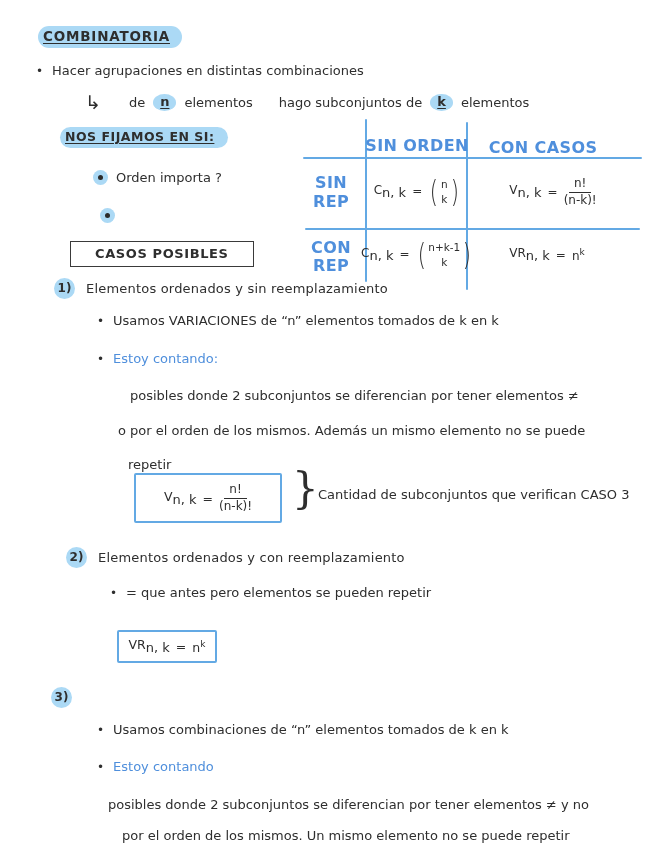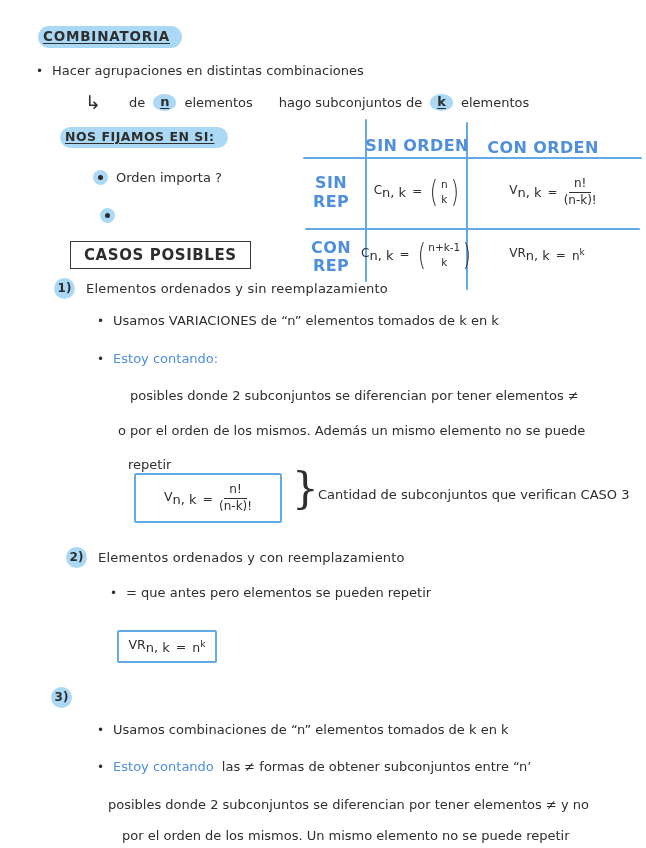--- a/index.html
+++ b/index.html
@@ -10,21 +10,21 @@
   .hl-pill{background:var(--hl,#abd9f5);border-radius:11px;padding:2px 12px 3px 5px}
   .title-text{font-weight:bold;letter-spacing:.8px;text-decoration:underline;text-underline-offset:2px;font-size:13.5px}
   .heading-text{font-weight:bold;letter-spacing:.5px;text-decoration:underline;text-underline-offset:2px;font-size:12.5px}
   .tok{background:var(--hl,#abd9f5);border-radius:50%;padding:0 7px 1px;text-decoration:underline;text-underline-offset:2px;font-weight:bold}
   .sp{margin-right:12px}
   .sp-s{margin-right:8px}
   .arrow-glyph{font-size:19px;margin-right:28px;line-height:1}
   .dot-halo{width:15px;height:15px;border-radius:50%;background:var(--hl,#abd9f5);display:inline-flex;align-items:center;justify-content:center;flex:none;margin-right:8px}
   .dot{width:5px;height:5px;border-radius:50%;background:#2b2b2b}
   .plain-bullet{margin-right:9px;font-size:12px}
-  .box{border:1.7px solid #3a3a3a;padding:4px 13px;font-weight:bold;letter-spacing:.6px;font-size:15px}
+  .box{border:1.7px solid #3a3a3a;padding:4px 24px;font-weight:bold;letter-spacing:.6px;font-size:13px}
   .tline{position:absolute;background:var(--tline,#63a9e4);border-radius:2px}
   .blue{color:var(--blue,#4f8fdc)}
   .blue-cap{color:var(--blue,#4f8fdc);font-weight:bold;letter-spacing:.4px;font-size:16px}
   .num-circle{width:21px;height:21px;border-radius:50%;background:var(--hl,#abd9f5);display:inline-flex;align-items:center;justify-content:center;font-weight:bold;font-size:12px;flex:none;margin-right:11px}
   .sec-title{font-weight:normal;font-size:13px;letter-spacing:.2px}
   sub{font-size:13px;vertical-align:-3px}
   sup{font-size:9px;vertical-align:5px}
   .feq{margin:0 6px}
   .frac{display:inline-flex;flex-direction:column;align-items:center;font-size:12px;line-height:1.3}
   .fnum{border-bottom:1.4px solid #2e2e2e;padding:0 5px}
@@ -78,21 +78,21 @@
   <div class="line" style="left:70px;top:241px">
     <span class="box">CASOS POSIBLES</span>
   </div>
 
   <div class="tline" style="left:365px;top:119px;width:2px;height:163px"></div>
   <div class="tline" style="left:466px;top:122px;width:2px;height:168px"></div>
   <div class="tline" style="left:303px;top:157px;width:339px;height:2px"></div>
   <div class="tline" style="left:305px;top:228px;width:335px;height:2px"></div>
 
   <div class="line cell blue-cap" style="left:370px;top:136px;width:94px">SIN ORDEN</div>
-  <div class="line cell blue-cap" style="left:478px;top:138px;width:130px">CON ORDEN</div>
+  <div class="line cell blue-cap" style="left:478px;top:138px;width:130px">CON CASOS</div>
 
   <div class="line cell blue-cap" style="left:303px;top:173px;width:56px">SIN</div>
   <div class="line cell blue-cap" style="left:303px;top:192px;width:56px">REP</div>
   <div class="line cell blue-cap" style="left:303px;top:238px;width:56px">CON</div>
   <div class="line cell blue-cap" style="left:303px;top:256px;width:56px">REP</div>
 
   <div class="line cell" style="left:370px;top:177px;width:94px;font-size:12px">
     <span><span>C</span><sub>n, k</sub></span>
     <span class="feq">=</span>
     <span class="binom">
@@ -181,18 +181,17 @@
   <div class="line" style="left:51px;top:687px">
     <span class="num-circle">3)</span>
   </div>
   <div class="line" style="left:97px;top:722px">
     <span class="plain-bullet">•</span>
     <span>Usamos combinaciones de “n” elementos tomados de k en k</span>
   </div>
   <div class="line" style="left:97px;top:759px">
     <span class="plain-bullet">•</span>
     <span class="blue sp-s">Estoy contando</span>
-    <span>las ≠ formas de obtener subconjuntos entre “n’</span>
   </div>
   <div class="line" style="left:108px;top:797px">posibles donde 2 subconjuntos se diferencian por tener elementos ≠ y no</div>
   <div class="line" style="left:122px;top:828px">por el orden de los mismos. Un mismo elemento no se puede repetir</div>
 
 </div>
 
 </body></html>

